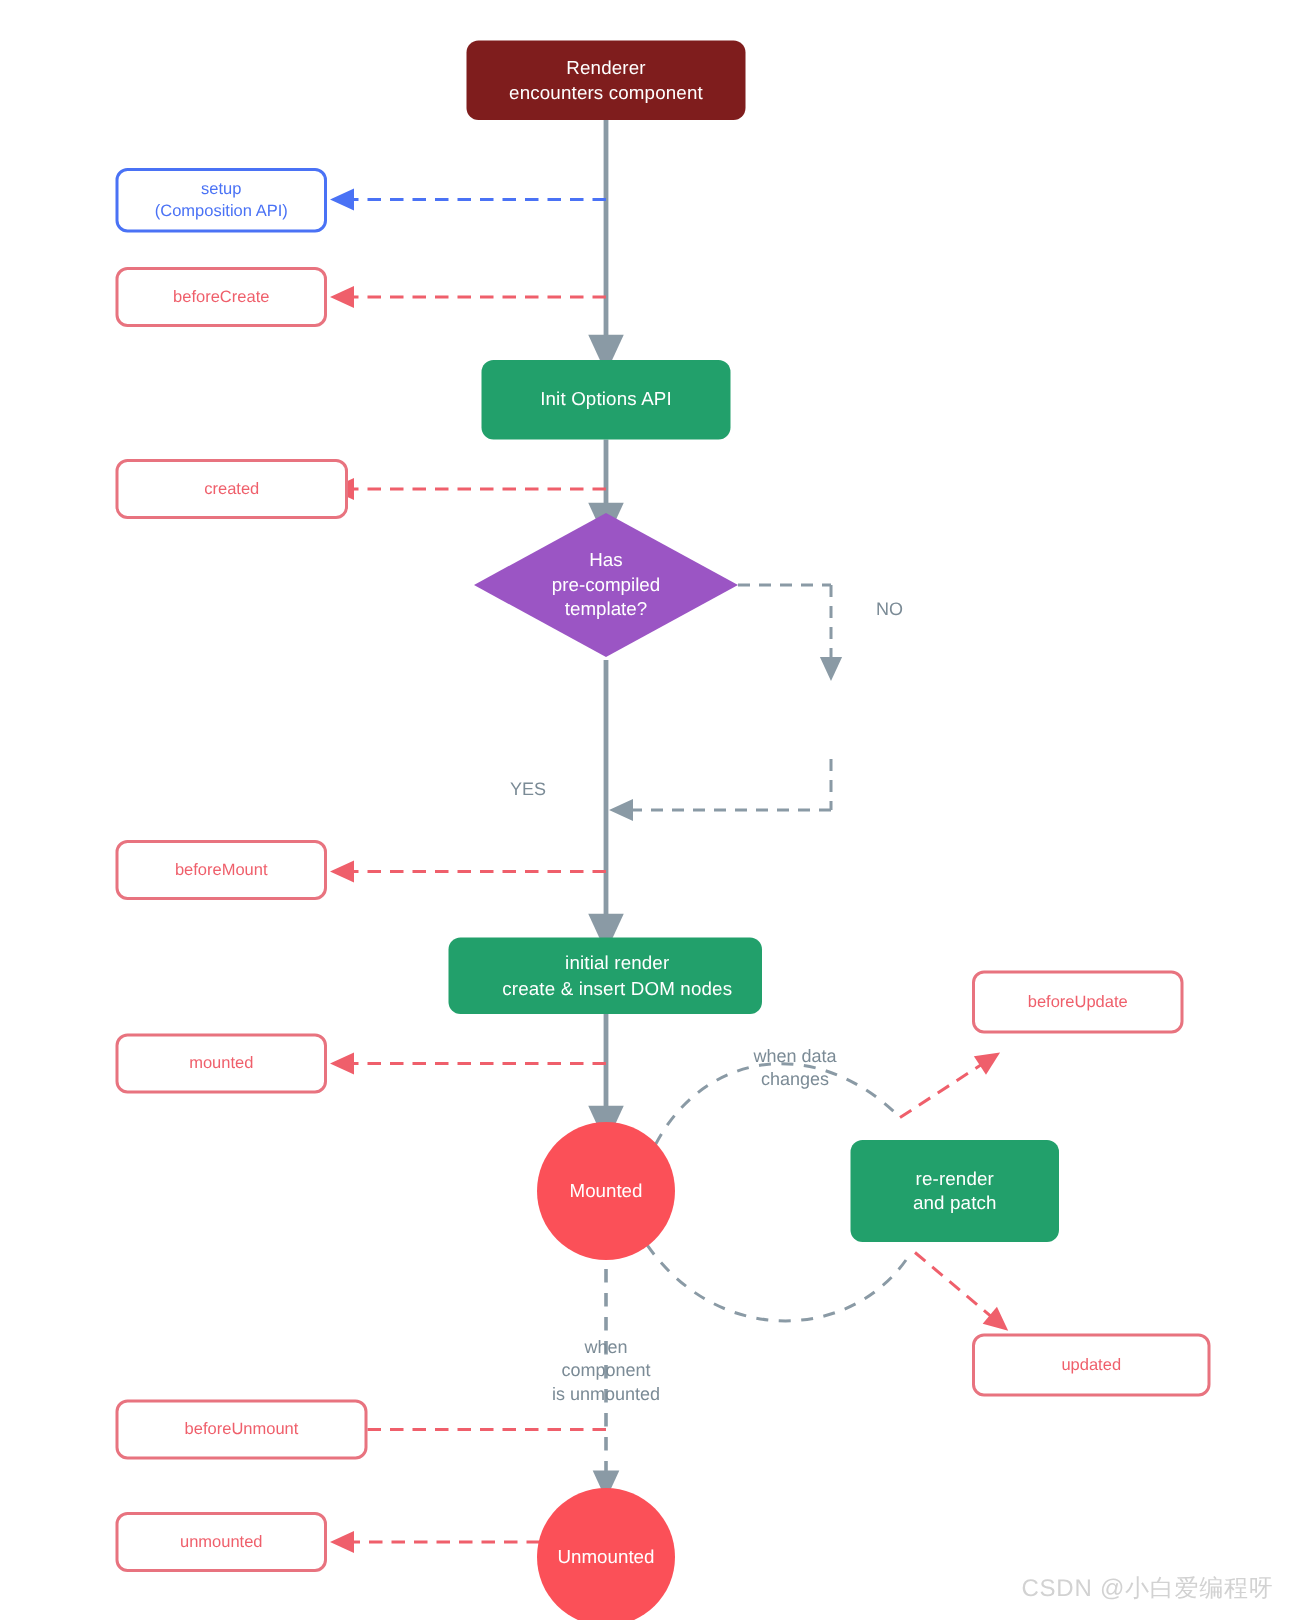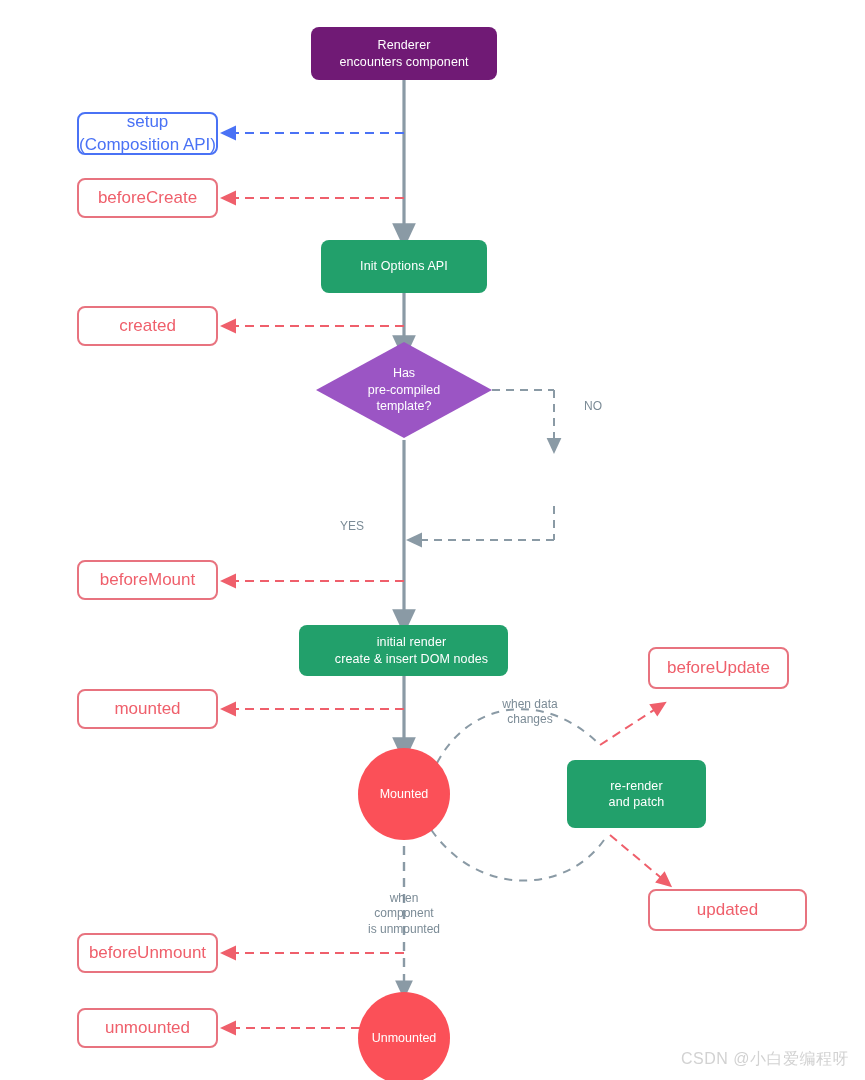--- a/index.html
+++ b/index.html
@@ -33,30 +33,30 @@
     line-height: 1.32;
   }
 
   
   .box-solid {
     border-radius: 8px;
     color: #ffffff;
     font-size: 12.5px;
     letter-spacing: .1px;
   }
-  .box-blue  { background: #701a75; }
+  .box-blue  { background: #7f1d1d; }
   .box-green { background: #22a06b; }
 
   
   .box-hook {
     border-radius: 8px;
     background: #ffffff;
     border: 2px solid #e8737f;
     color: #ef5f6b;
-    font-size: 17px;
+    font-size: 11px;
   }
   .box-hook.blue-hook {
     border-color: #4a72f5;
     color: #4a72f5;
   }
 
   
   .diamond-wrap { position: absolute; }
   .diamond-shape {
     position: absolute; left: 0; top: 0;
@@ -170,21 +170,21 @@
   </div>
 
   <div class="node box-hook" style="left:77px; top:178px; width:141px; height:40px;">
     <span>beforeCreate</span>
   </div>
 
   <div class="node box-solid box-green" style="left:321px; top:240px; width:166px; height:53px;">
     <span>Init Options API</span>
   </div>
 
-  <div class="node box-hook" style="left:77px; top:306px; width:141px; height:40px;">
+  <div class="node box-hook" style="left:77px; top:306px; width:155px; height:40px;">
     <span>created</span>
   </div>
 
   <div class="diamond-wrap" style="left:316px; top:342px; width:176px; height:96px;">
     <div class="diamond-shape"></div>
     <div class="diamond-label">
       <span style="white-space:pre-line;">Has
 pre-compiled
 template?</span>
     </div>
@@ -233,21 +233,21 @@
   <div class="node box-hook" style="left:648px; top:889px; width:159px; height:42px;">
     <span>updated</span>
   </div>
 
   <div class="edge-label" style="left:349px; top:875px; width:110px;">
     <span>when
 component
 is unmounted</span>
   </div>
 
-  <div class="node box-hook" style="left:77px; top:933px; width:141px; height:40px;">
+  <div class="node box-hook" style="left:77px; top:933px; width:168px; height:40px;">
     <span>beforeUnmount</span>
   </div>
 
   <div class="node box-hook" style="left:77px; top:1008px; width:141px; height:40px;">
     <span>unmounted</span>
   </div>
 
   <div class="node circle" style="left:358px; top:992px; width:92px; height:92px;">
     <span>Unmounted</span>
   </div>

